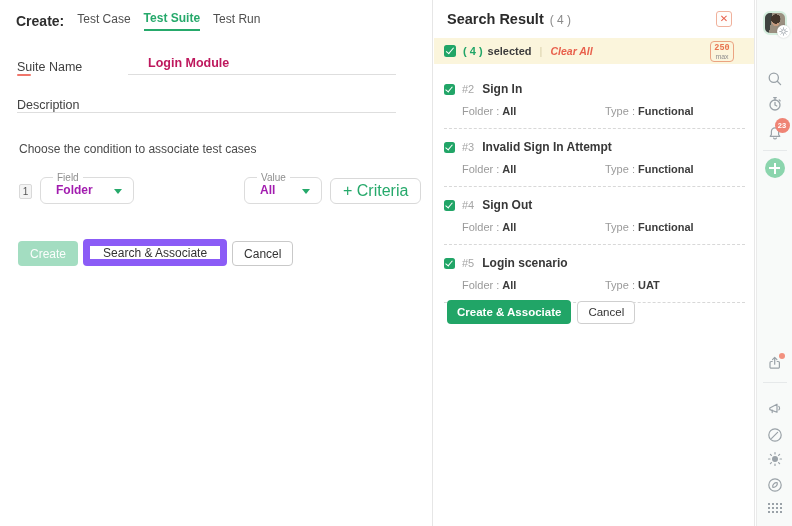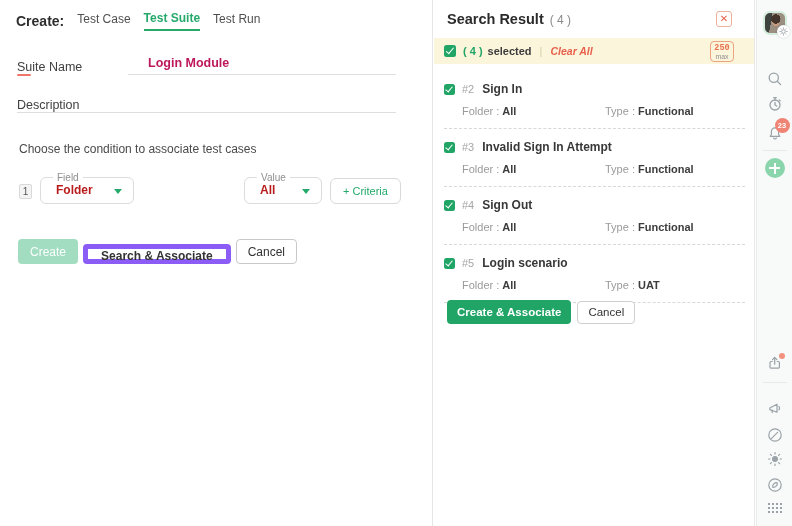--- a/index.html
+++ b/index.html
@@ -22,31 +22,31 @@
 
   .desc-row { position:absolute; left:17px; top:95px; width:379px; height:20px; }
   .desc-line { position:absolute; left:0; top:17px; width:379px; border-bottom:1px solid #dedede; }
 
   .cond-heading { position:absolute; left:19px; top:142px; font-size:12px; color:#4a4a4a; }
 
   .criteria-row { position:absolute; left:0; top:177px; width:433px; height:28px; }
   .num-box { position:absolute; left:19px; top:7px; width:13px; height:15px; background:#f4f4f4; border:1px solid #d9d9d9; border-radius:2px; font-size:10px; color:#555; text-align:center; line-height:14px; }
   .dropdown { position:absolute; top:0; height:27px; border:1px solid #dcdcdc; border-radius:6px; background:#fff; cursor:pointer; }
   .dd-legend { position:absolute; top:-6px; left:12px; background:#fff; padding:0 4px; font-size:10px; color:#8f8f8f; white-space:nowrap; }
-  .dd-value { position:absolute; left:15px; top:0; line-height:25px; font-size:12px; font-weight:700; color:#b91c1c; white-space:nowrap;text-align:center; }
+  .dd-value { position:absolute; left:15px; top:0; line-height:25px; font-size:12px; font-weight:700; color:#a21caf; white-space:nowrap;text-align:center; }
   .dd-caret { position:absolute; right:11px; top:11px; width:0; height:0; border-left:4px solid transparent; border-right:4px solid transparent; border-top:5px solid #26a96b; }
   .dd-field { left:40px; width:94px; }
   .dd-cond  { left:142px; width:94px; }
   .dd-value-box { left:244px; width:78px; }
-  .add-criteria { position:absolute; left:330px; top:1px; height:26px; padding:0 12px; border:1px solid #d9d9d9; border-radius:6px; background:#fff; color:#26a96b; font-size:11px; line-height:24px; cursor:pointer; }
+  .add-criteria { position:absolute; left:330px; top:1px; height:26px; padding:0 12px; border:1px solid #d9d9d9; border-radius:6px; background:#fff; color:#26a96b; font-size:16px; line-height:24px; cursor:pointer; }
 
   .lp-actions { position:absolute; left:18px; top:239px; display:flex; gap:5px; align-items:flex-end; }
   .btn { border-radius:4px; font-size:12px; font-family:inherit; cursor:pointer; white-space:nowrap; }
   .btn-create-disabled { background:#a3ddc1; color:rgba(255,255,255,0.95); border:none; height:25px; padding:0 12px; }
-  .btn-outline-green { background:#fff; border:5px solid #8b5cf6; color:#333; font-weight:700; height:20px; padding:0 13px; }
+  .btn-outline-green { background:#fff; border:7px solid #8b5cf6; color:#333; font-weight:400; height:27px; padding:0 13px; }
   .btn-outline-gray { background:#fff; border:1px solid #c9c9c9; color:#333; height:25px; padding:0 11px; }
 
   
   .right-panel { position:absolute; left:434px; top:0; width:321px; height:526px; background:#fff; border-right:1px solid #e8e8e8; }
   .rp-title { position:absolute; left:13px; top:11px; font-size:14.5px; font-weight:700; color:#2b2b2b; }
   .rp-count { font-size:12px; font-weight:400; color:#8a8a8a; margin-left:6px; }
   .rp-close { position:absolute; right:22px; top:11px; width:16px; height:16px; border:1px solid #f0b19c; border-radius:3px; background:#fffdfb; color:#e8604c; font-size:10px; line-height:14px; text-align:center; cursor:pointer; }
 
   .selection-bar { position:absolute; left:0; top:38px; width:100%; height:26px; background:#fbf5dc; display:flex; align-items:center; padding-left:10px; }
   .checkbox { width:12px; height:12px; background:#21a567; border-radius:2.5px; position:relative; flex:none; cursor:pointer; }

